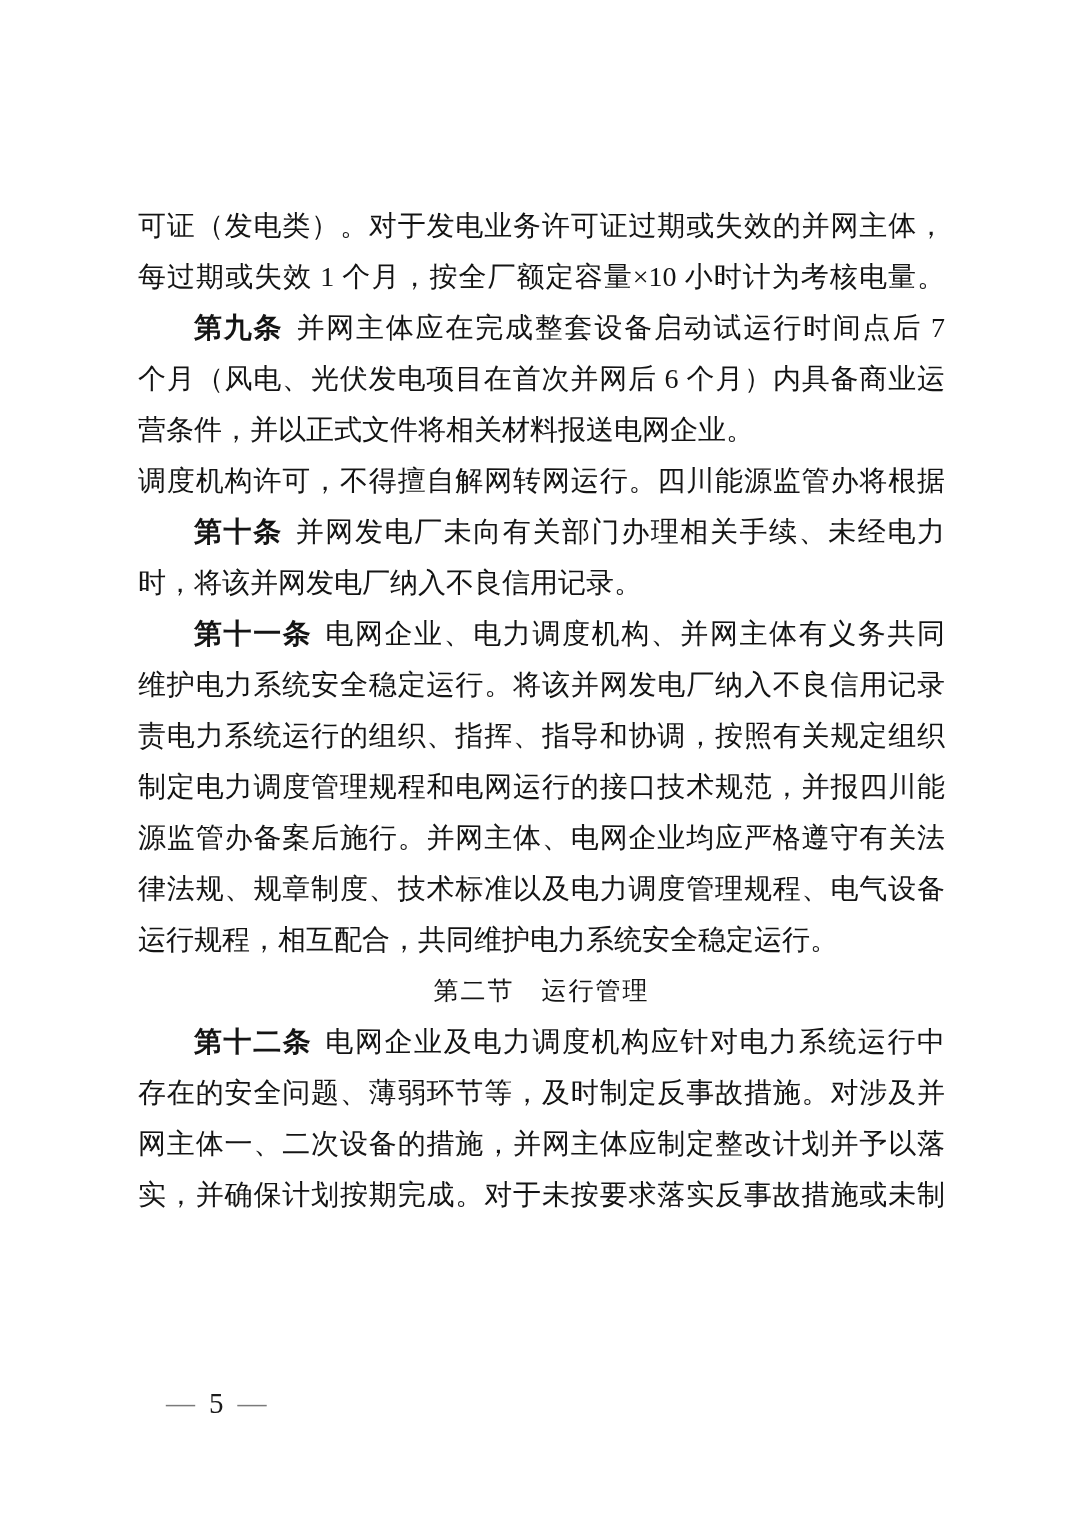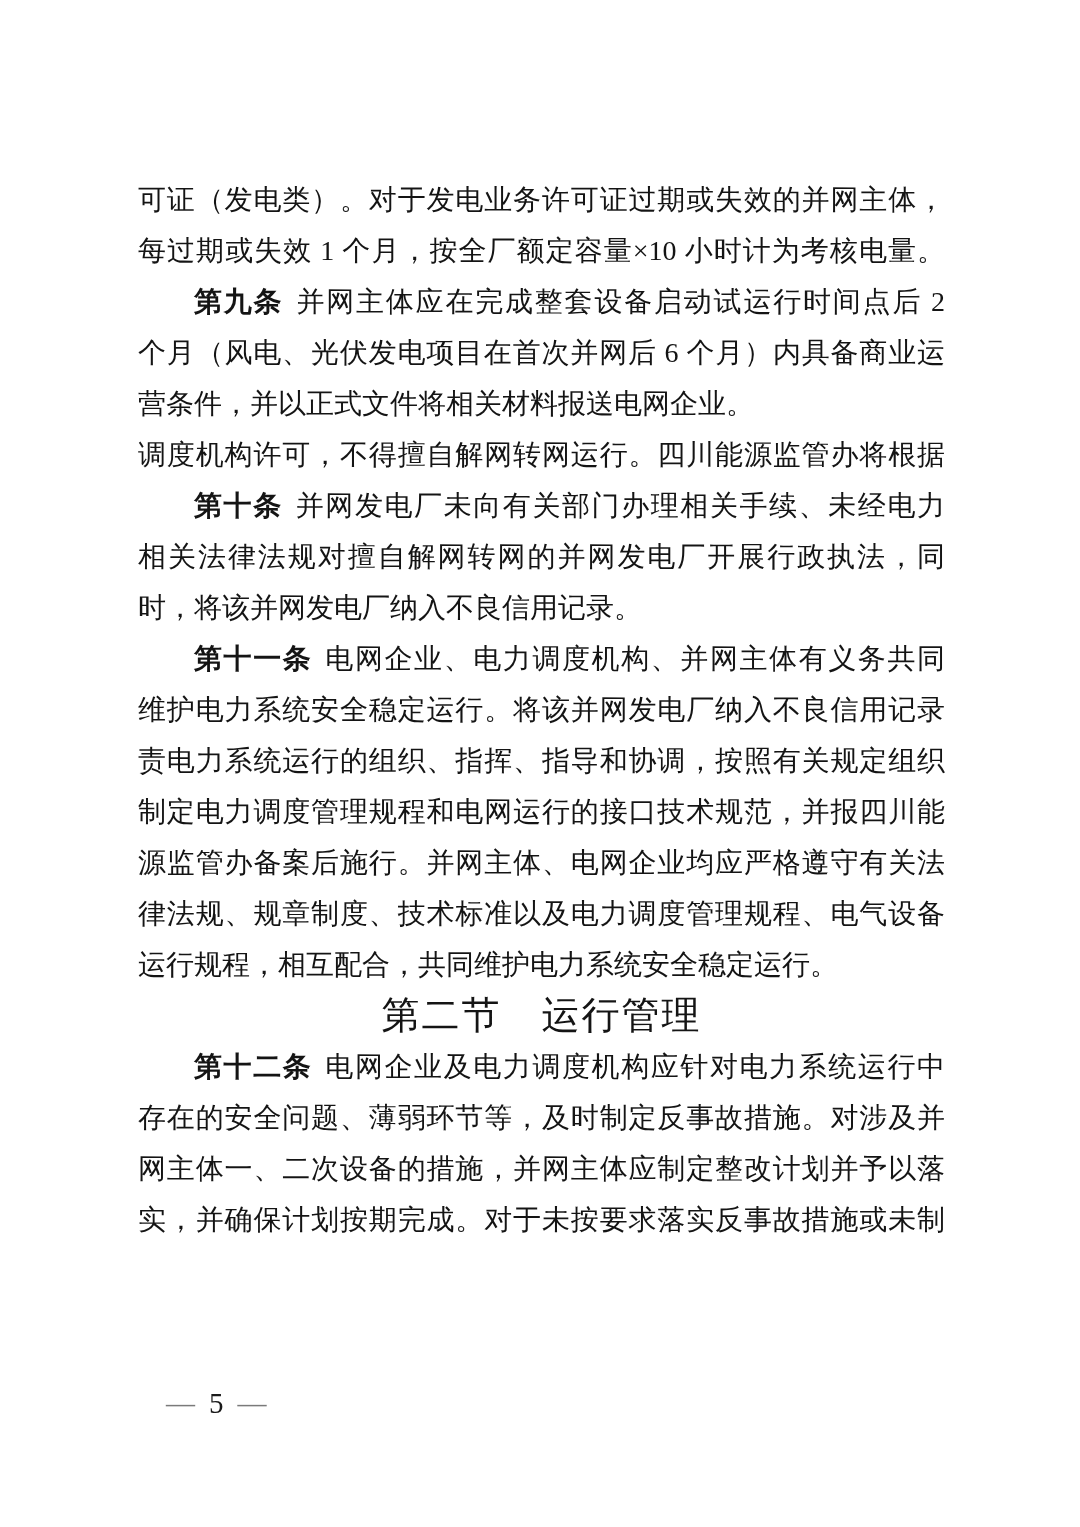--- a/index.html
+++ b/index.html
@@ -11,21 +11,21 @@
     position: relative;
     width: 1080px;
     height: 1527px;
     background: #ffffff;
     overflow: hidden;
     font-family: "Liberation Serif", "DejaVu Serif", serif;
   }
   .content {
     position: absolute;
     left: 138px;
-    top: 174px;
+    top: 200px;
     width: 807px;
   }
   .line {
     height: 51px;
     line-height: 51px;
     font-size: 28px;
     color: #141414;
     text-align: justify;
     text-justify: inter-character;
     overflow: hidden;
@@ -33,21 +33,21 @@
   }
   .line.fill {
     text-align-last: justify;
   }
   .line.indent {
     text-indent: 56px;
   }
   .line.heading {
     text-align: center;
     text-align-last: center;
-    font-size: 38px;
+    font-size: 25px;
     letter-spacing: 2px;
   }
   .term {
     font-weight: 700;
     font-family: Liberation Sans, sans-serif;
     margin-right: 13px;
   }
   .footer {
     position: absolute;
     left: 166px;
@@ -68,31 +68,30 @@
 </head>
 <body>
 
 <div class="page">
   <div class="content">
 
     <div class="line fill"><span>可证（发电类）。对于发电业务许可证过期或失效的并网主体，</span></div>
 
     <div class="line fill"><span>每过期或失效 1 个月，按全厂额定容量×10 小时计为考核电量。</span></div>
 
-    <div class="line fill indent"><span class="term">第九条</span><span>并网主体应在完成整套设备启动试运行时间点后 2</span></div>
+    <div class="line fill indent"><span class="term">第九条</span><span>并网主体应在完成整套设备启动试运行时间点后 7</span></div>
 
     <div class="line fill"><span>个月（风电、光伏发电项目在首次并网后 6 个月）内具备商业运</span></div>
 
     <div class="line"><span>营条件，并以正式文件将相关材料报送电网企业。</span></div>
 
     <div class="line fill"><span>调度机构许可，不得擅自解网转网运行。四川能源监管办将根据</span></div>
 
     <div class="line fill indent"><span class="term">第十条</span><span>并网发电厂未向有关部门办理相关手续、未经电力</span></div>
 
-    <div class="line fill"><span>相关法律法规对擅自解网转网的并网发电厂开展行政执法，同</span></div>
 
     <div class="line"><span>时，将该并网发电厂纳入不良信用记录。</span></div>
 
     <div class="line fill indent"><span class="term">第十一条</span><span>电网企业、电力调度机构、并网主体有义务共同</span></div>
 
     <div class="line fill"><span>维护电力系统安全稳定运行。将该并网发电厂纳入不良信用记录</span></div>
 
     <div class="line fill"><span>责电力系统运行的组织、指挥、指导和协调，按照有关规定组织</span></div>
 
     <div class="line fill"><span>制定电力调度管理规程和电网运行的接口技术规范，并报四川能</span></div>

